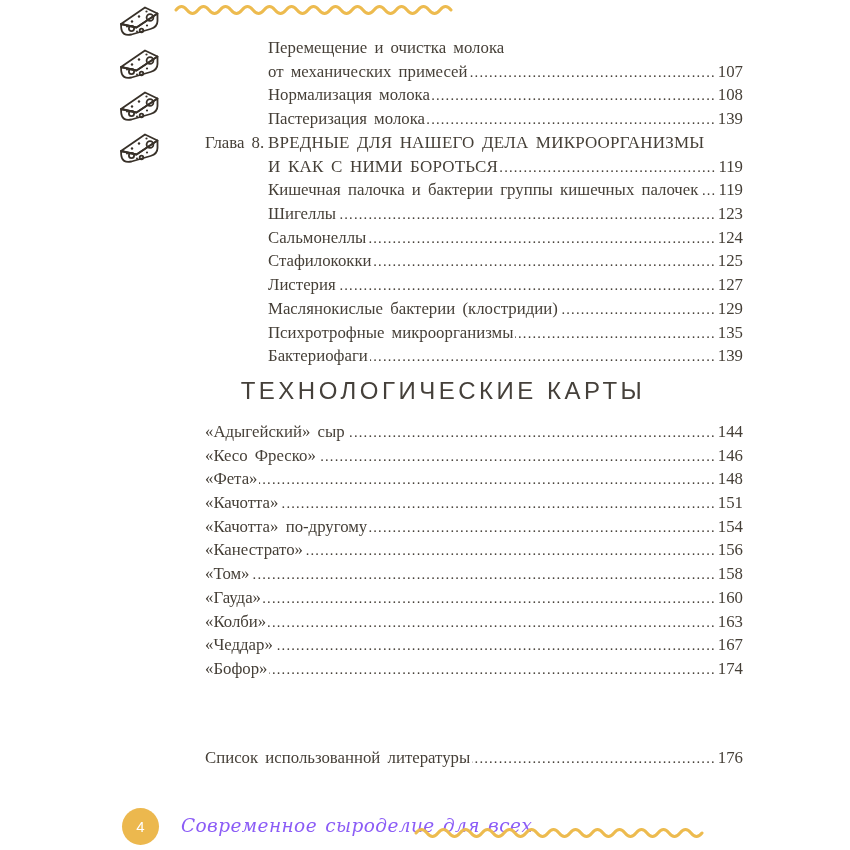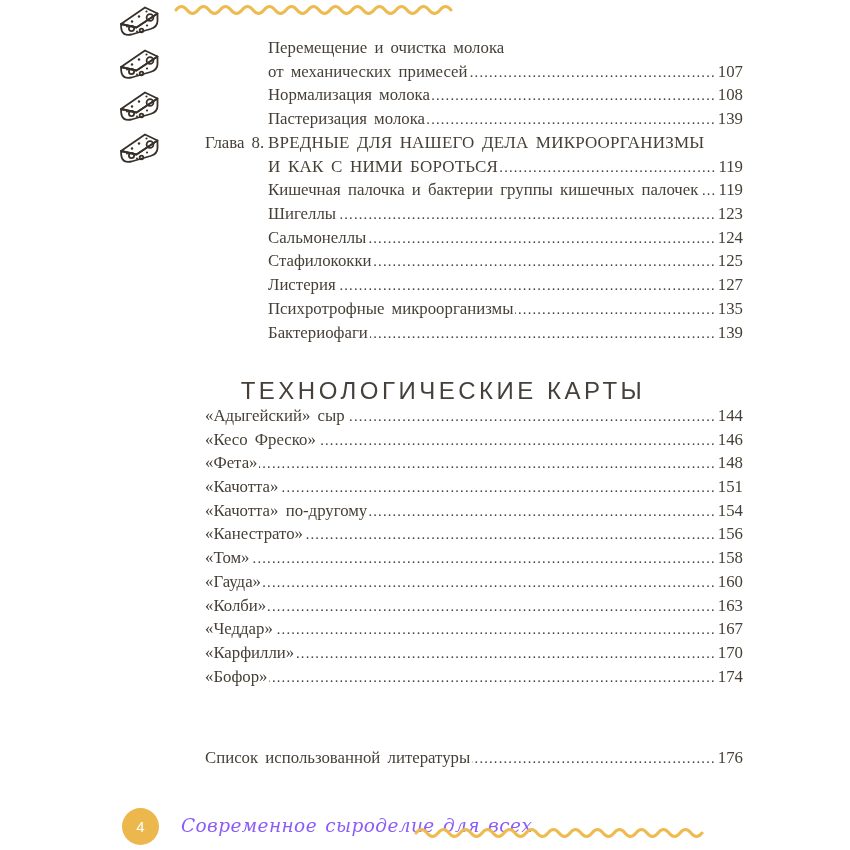--- a/index.html
+++ b/index.html
@@ -171,34 +171,39 @@
     <span class="lbl">Стафилококки</span>
     <span class="dots"></span>
     <span class="pageno">125</span>
   </div>
   <div class="toc-row indent">
     <span class="lbl">Листерия</span>
     <span class="dots"></span>
     <span class="pageno">127</span>
   </div>
   <div class="toc-row indent">
+    <span class="lbl">Маслянокислые бактерии (клостридии)</span>
+    <span class="dots"></span>
+    <span class="pageno">129</span>
+  </div>
+  <div class="toc-row indent">
     <span class="lbl">Психротрофные микроорганизмы</span>
     <span class="dots"></span>
     <span class="pageno">135</span>
   </div>
   <div class="toc-row indent">
     <span class="lbl">Бактериофаги</span>
     <span class="dots"></span>
     <span class="pageno">139</span>
   </div>
 </div>
 
 <div class="tech-heading">ТЕХНОЛОГИЧЕСКИЕ КАРТЫ</div>
 
-<div class="toc-block" style="top:404px">
+<div class="toc-block" style="top:420px">
   <div class="toc-row">
     <span class="lbl">«Адыгейский» сыр</span>
     <span class="dots"></span>
     <span class="pageno">144</span>
   </div>
   <div class="toc-row">
     <span class="lbl">«Кесо Фреско»</span>
     <span class="dots"></span>
     <span class="pageno">146</span>
   </div>
@@ -234,25 +239,20 @@
   </div>
   <div class="toc-row">
     <span class="lbl">«Колби»</span>
     <span class="dots"></span>
     <span class="pageno">163</span>
   </div>
   <div class="toc-row">
     <span class="lbl">«Чеддар»</span>
     <span class="dots"></span>
     <span class="pageno">167</span>
-  </div>
-  <div class="toc-row">
-    <span class="lbl">«Карфилли»</span>
-    <span class="dots"></span>
-    <span class="pageno">170</span>
   </div>
   <div class="toc-row">
     <span class="lbl">«Бофор»</span>
     <span class="dots"></span>
     <span class="pageno">174</span>
   </div>
 </div>
 
 <div class="toc-block" style="top:746px">
   <div class="toc-row">

